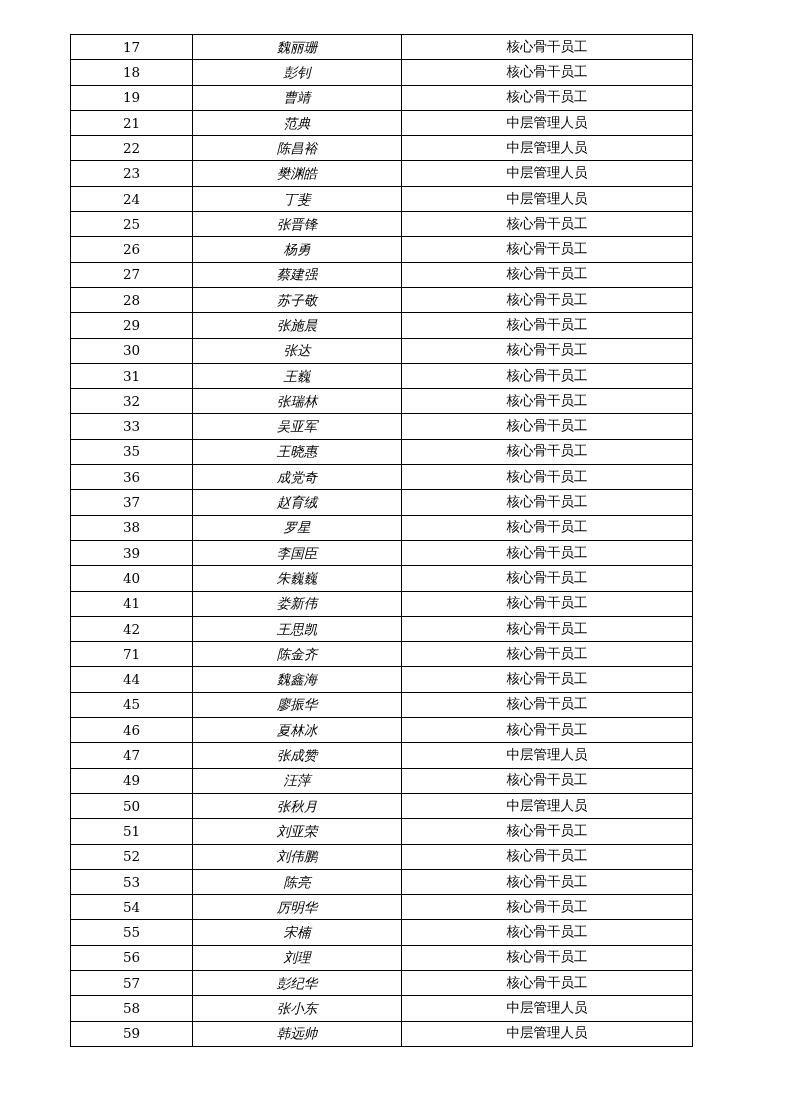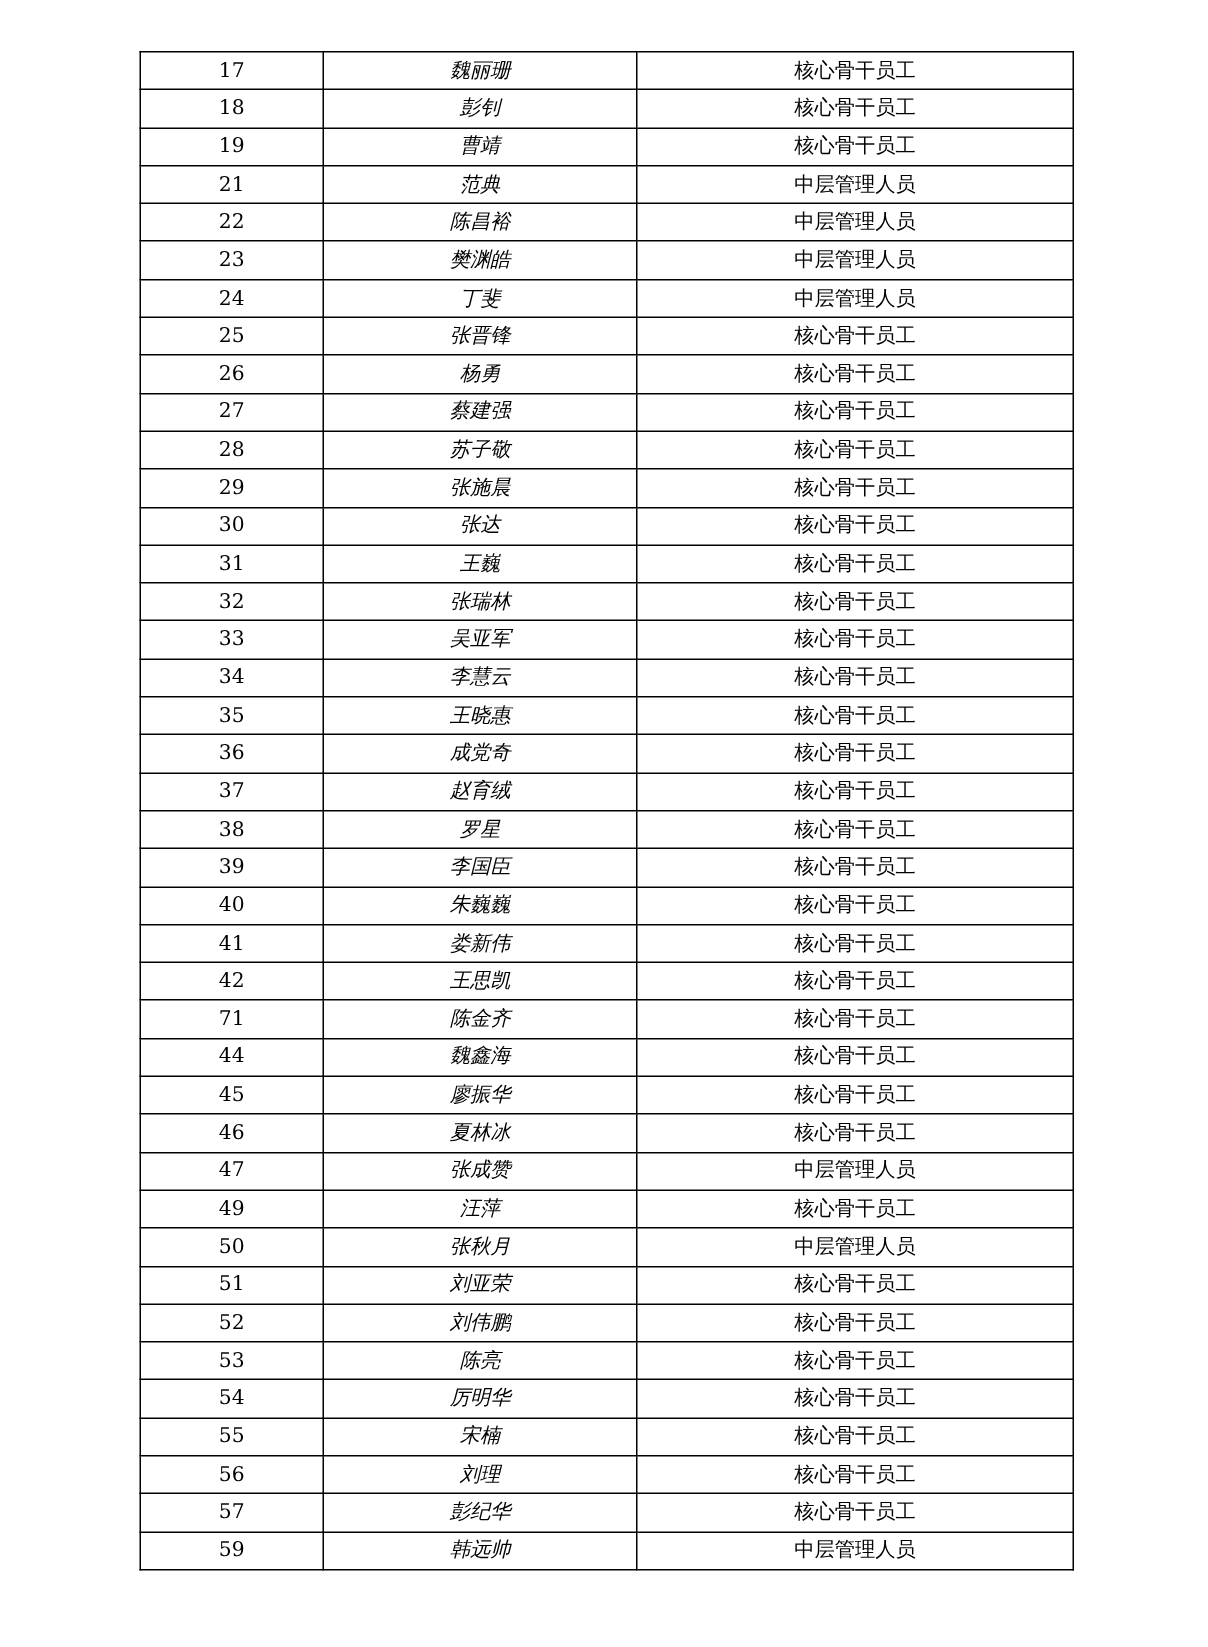--- a/index.html
+++ b/index.html
@@ -11,21 +11,21 @@
     width: 805px;
     height: 1098px;
     font-family: "DejaVu Serif", "Liberation Serif", serif;
     color: #000000;
   }
   .page {
     position: relative;
     width: 805px;
     height: 912px;
     box-sizing: border-box;
-    padding: 34px 93px 0 93px;
+    padding: 34px 93px 0 70px;
   }
   table.doc-table {
     border-collapse: collapse;
     table-layout: fixed;
     width: 619px;
   }
   table.doc-table td {
     border: 1px solid #000000;
     text-align: center;
     vertical-align: middle;
@@ -132,25 +132,20 @@
           <td class="col-index">32</td>
           <td class="col-name">张瑞林</td>
           <td class="col-role">核心骨干员工</td>
         </tr>
         <tr>
           <td class="col-index">33</td>
           <td class="col-name">吴亚军</td>
           <td class="col-role">核心骨干员工</td>
         </tr>
         <tr>
-          <td class="col-index">34</td>
-          <td class="col-name">李慧云</td>
-          <td class="col-role">核心骨干员工</td>
-        </tr>
-        <tr>
           <td class="col-index">35</td>
           <td class="col-name">王晓惠</td>
           <td class="col-role">核心骨干员工</td>
         </tr>
         <tr>
           <td class="col-index">36</td>
           <td class="col-name">成党奇</td>
           <td class="col-role">核心骨干员工</td>
         </tr>
         <tr>
@@ -245,20 +240,25 @@
         </tr>
         <tr>
           <td class="col-index">56</td>
           <td class="col-name">刘理</td>
           <td class="col-role">核心骨干员工</td>
         </tr>
         <tr>
           <td class="col-index">57</td>
           <td class="col-name">彭纪华</td>
           <td class="col-role">核心骨干员工</td>
+        </tr>
+        <tr>
+          <td class="col-index">58</td>
+          <td class="col-name">张小东</td>
+          <td class="col-role">中层管理人员</td>
         </tr>
         <tr>
           <td class="col-index">59</td>
           <td class="col-name">韩远帅</td>
           <td class="col-role">中层管理人员</td>
         </tr>
       </tbody>
   </table>
 </div>
 

